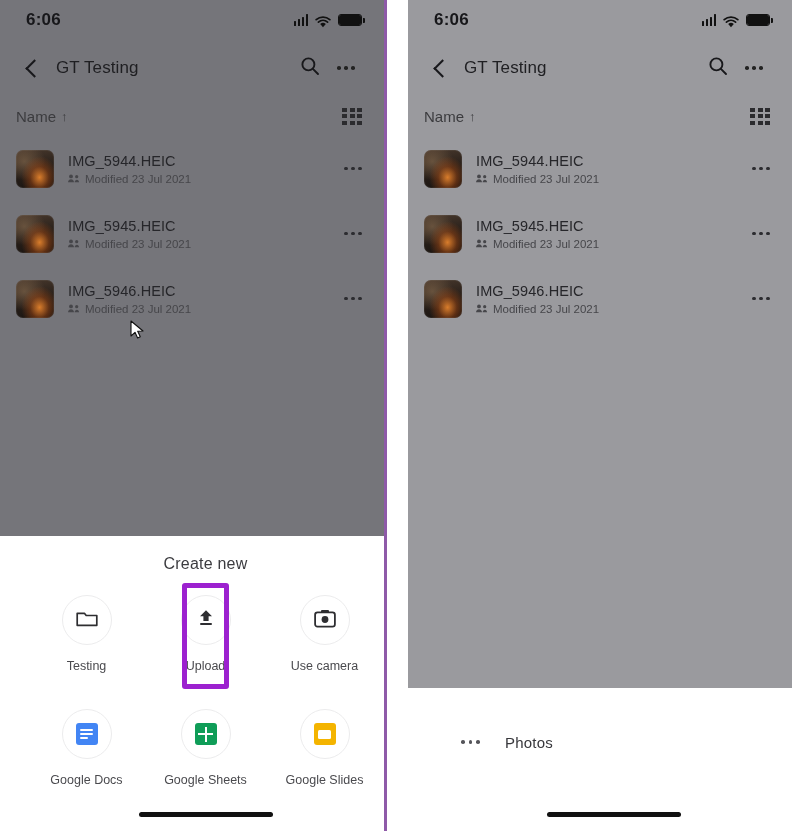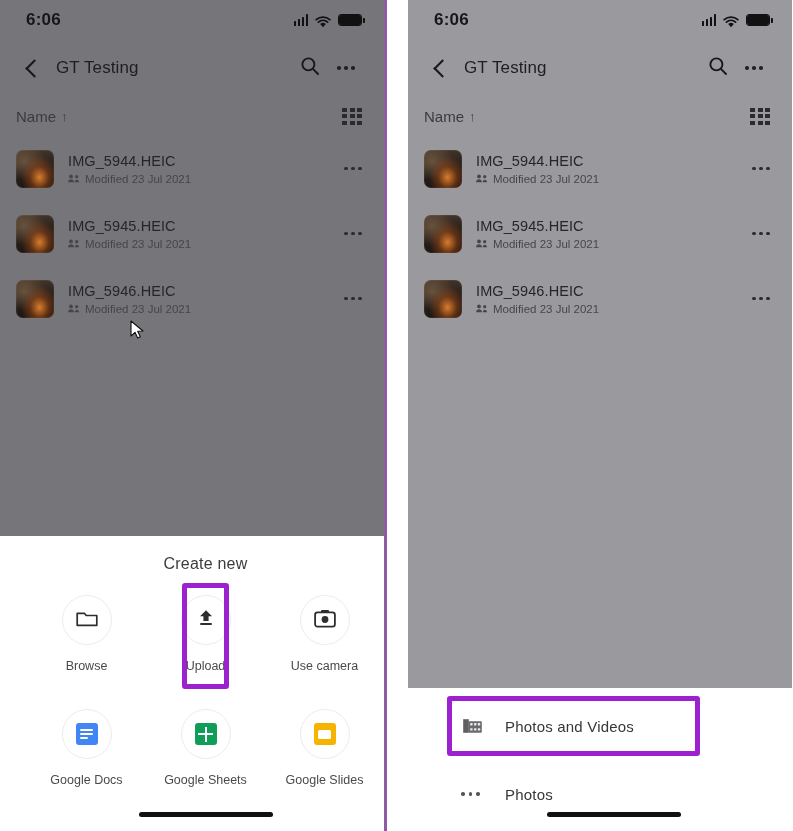--- a/index.html
+++ b/index.html
@@ -340,21 +340,21 @@
 
       <div class="grid3">
         <div class="cell">
           <div class="circle">
             <span>
               <svg width="22" height="18" viewBox="0 0 22 18">
                   <path d="M1.2 4.3h7.2l1.8 2.2h10.6v9.8H1.2z" stroke="#2e2e31" stroke-width="1.7" fill="none" stroke-linejoin="round"></path>
                 </svg>
             </span>
           </div>
-          <div class="celllabel">Browse</div>
+          <div class="celllabel">Testing</div>
         </div>
 
         <div class="cell">
           <div class="hl-box" style="left:36px; right:36px; top:-4px; bottom:-6px;"></div>
           <div class="circle">
             <span>
               <svg width="20" height="20" viewBox="0 0 20 20">
                   <path d="M10 2.2 16 8.3h-3.4v4.6H7.4V8.3H4z" fill="#2e2e31"></path>
                   <rect x="4" y="15.1" width="12" height="2" rx="1" fill="#2e2e31"></rect>
                 </svg>
@@ -539,38 +539,20 @@
               <i></i>
               <i></i>
             </span>
         </div>
       </div>
     </div>
 
     <div class="sheet">
       <div style="height:12px"></div>
 
-      <div class="listrow">
-        <div class="hl-box" style="left:12px; right:92px; top:-4px; bottom:-4px;"></div>
-        <span class="listicon">
-          <svg width="24" height="20" viewBox="0 0 24 20">
-            <path d="M2.2 3.2h5.6v13.6H2.2z" fill="#5f5f63"></path>
-            <rect x="7.4" y="5.2" width="13.4" height="11.6" rx="1" fill="#6a6a6e"></rect>
-            <g fill="#e9e9ea">
-              <rect x="9.2" y="7" width="2.4" height="2.4" rx=".4"></rect>
-              <rect x="13" y="7" width="2.4" height="2.4" rx=".4"></rect>
-              <rect x="16.8" y="7" width="2.4" height="2.4" rx=".4"></rect>
-              <rect x="9.2" y="12.2" width="2.4" height="2.4" rx=".4"></rect>
-              <rect x="13" y="12.2" width="2.4" height="2.4" rx=".4"></rect>
-              <rect x="16.8" y="12.2" width="2.4" height="2.4" rx=".4"></rect>
-            </g>
-          </svg>
-        </span>
-        <span class="listlabel">Photos and Videos</span>
-      </div>
 
       <div class="listrow" style="margin-top:16px;">
         <span class="listicon">
           <span class="dots-h" style="gap:4px;">
               <i style="background:#55555a"></i>
               <i style="background:#55555a"></i>
               <i style="background:#55555a"></i>
             </span>
         </span>
         <span class="listlabel">Photos</span>

